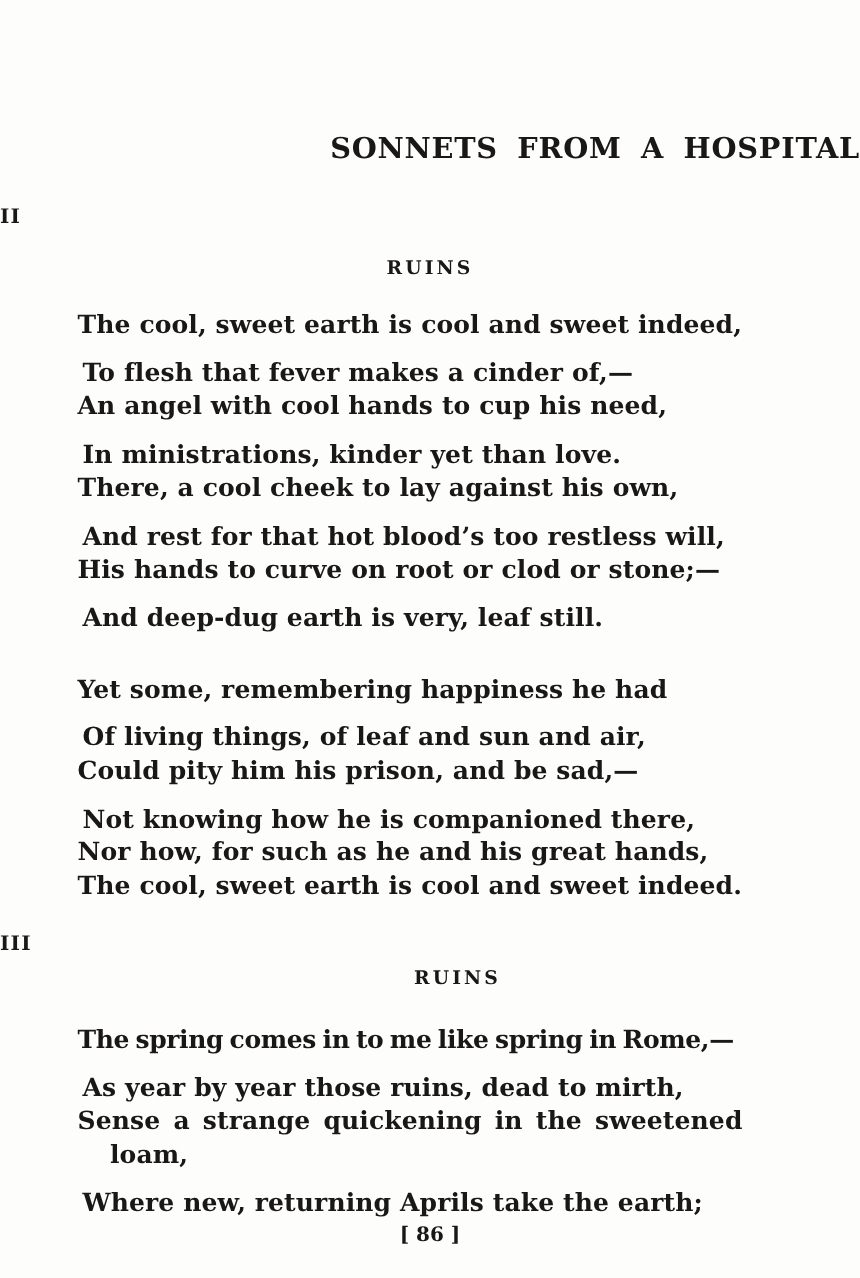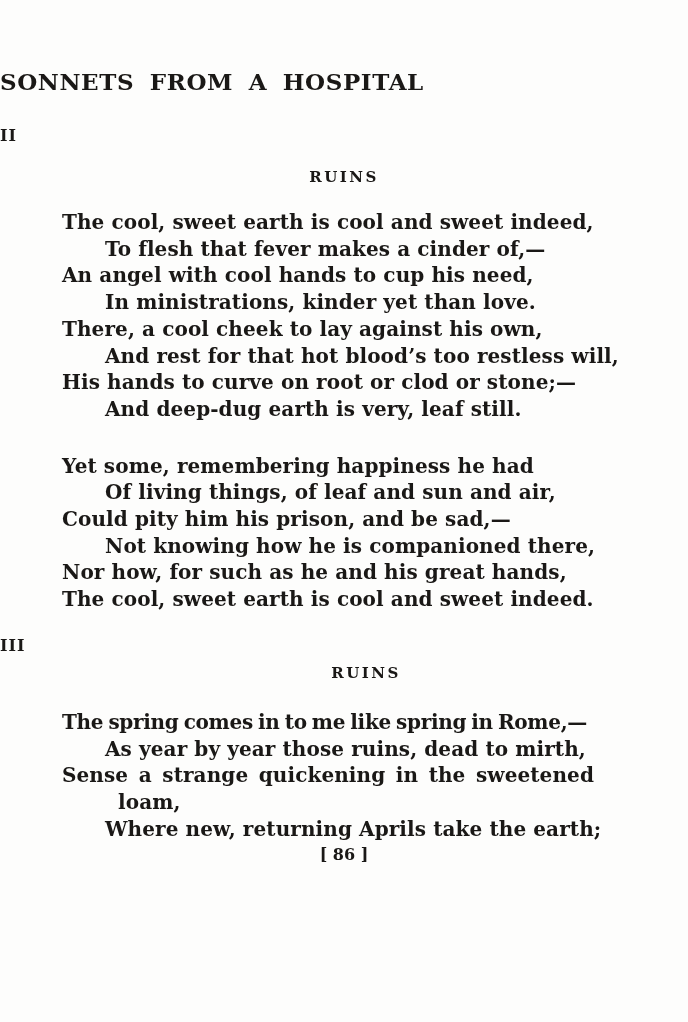--- a/index.html
+++ b/index.html
@@ -13,26 +13,26 @@
     height: 1022px;
     background: #fdfdfc;
     overflow: hidden;
     font-family: "DejaVu Serif", serif;
     font-weight: 700;
     color: #1a1816;
     -webkit-font-smoothing: antialiased;
   }
   .title {
     margin: 0;
-    padding-top: 67px;
+    padding-top: 104px;
     line-height: 30px;
     font-size: 23px;
     letter-spacing: 0.6px;
     word-spacing: 7px;
-    text-align: left;
+    text-align: right;
   }
   .section-number {
     margin: 24px 0 0;
     line-height: 30px;
     font-size: 16px;
     letter-spacing: 1px;
   }
   .section-subtitle {
     margin: 16px 0 0;
     line-height: 20px;
@@ -50,22 +50,22 @@
   .poem-section + .poem-section .section-subtitle { margin-top: 2px; padding-left: 44px; }
   .poem-section + .poem-section .stanza { margin-top: 26px; }
   .line {
     margin: 0;
     padding-left: 62px;
     font-size: 20px;
     line-height: 26.7px;
     letter-spacing: 0.1px;
     white-space: nowrap;
   }
-  .ind-1 { padding-left: 105px; }
-  .ind-2 { padding-left: 118px; }
+  .ind-1 { padding-left: 66px; margin-top: 12px; }
+  .ind-2 { padding-left: 88px; }
   .spread {
     white-space: normal;
     padding-right: 94px;
     text-align: justify;
     text-align-last: justify;
     word-spacing: 2px;
   }
   .tight {
     word-spacing: -1.5px;
     letter-spacing: -0.3px;

